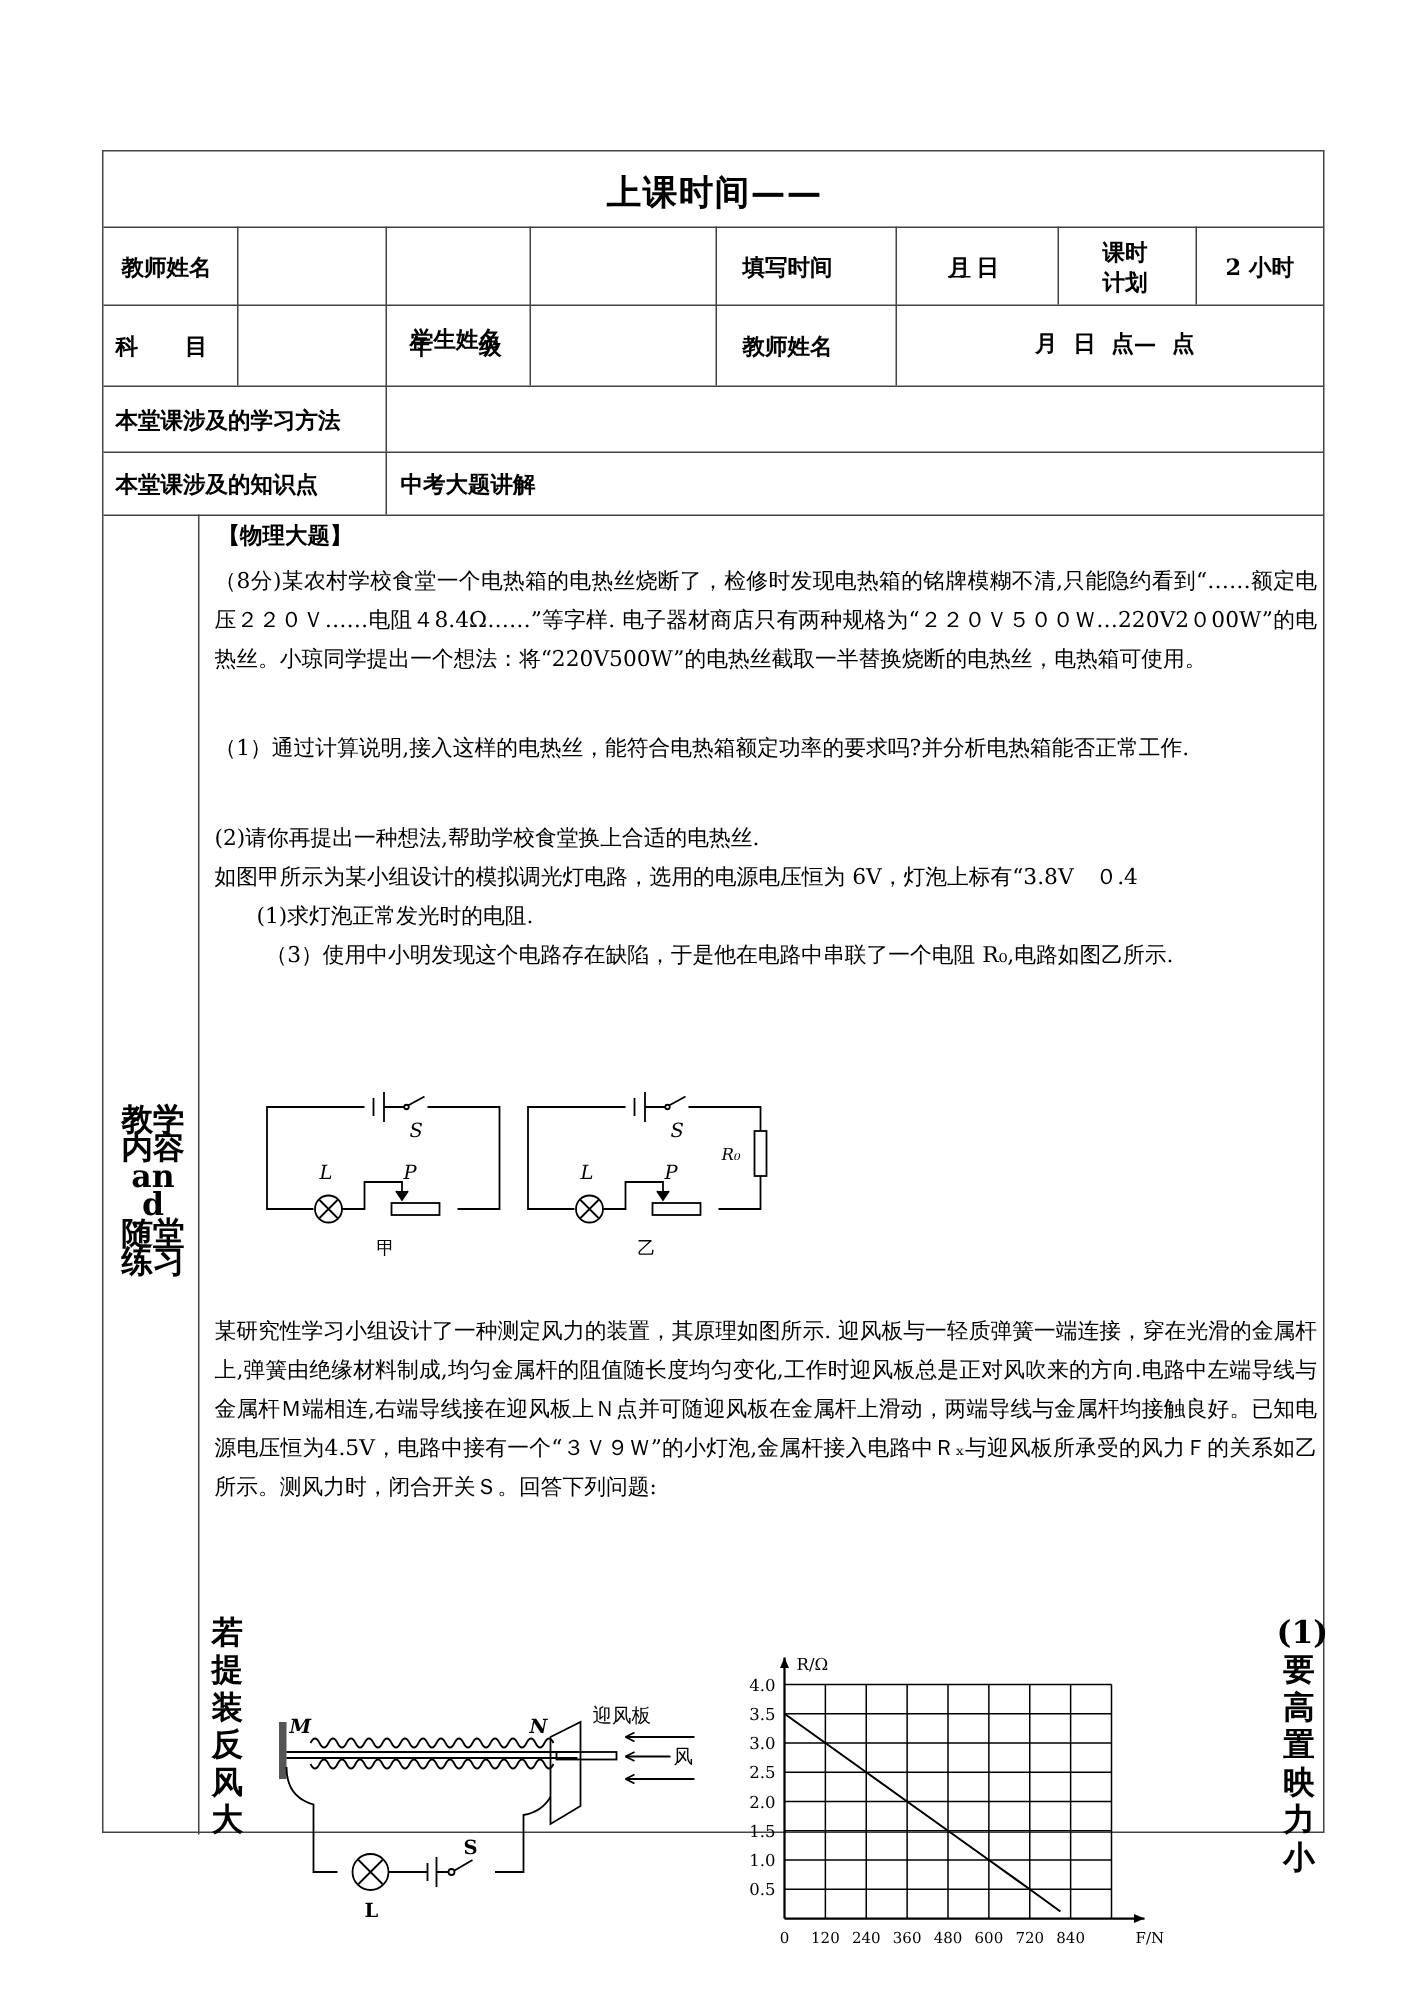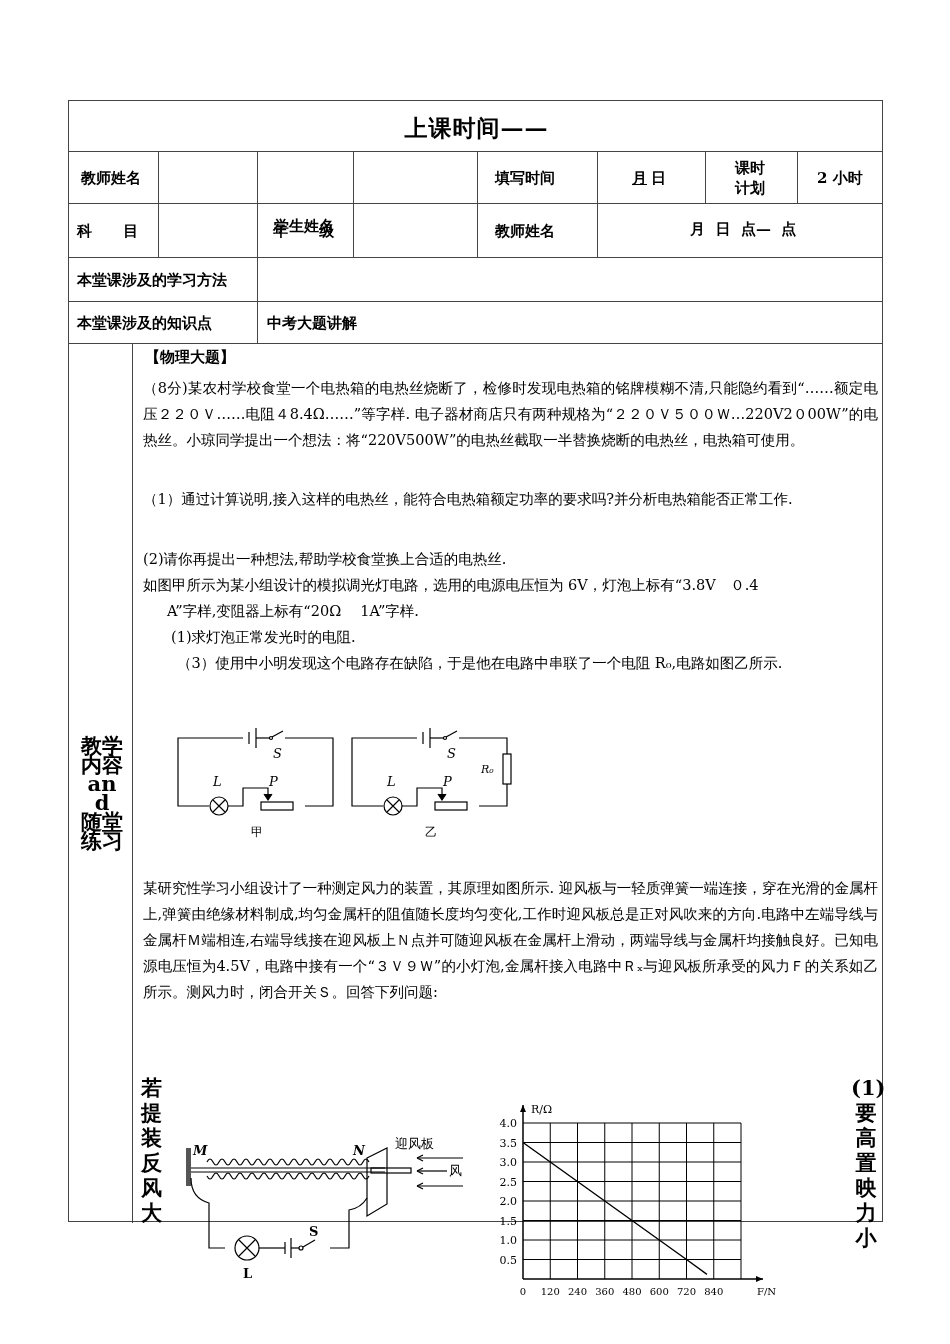--- a/index.html
+++ b/index.html
@@ -82,21 +82,20 @@
     </div>
     <div class="para" style="top:143px;">
       <p>（1）通过计算说明,接入这样的电热丝，能符合电热箱额定功率的要求吗?并分析电热箱能否正常工作.</p>
     </div>
     <div class="para" style="top:203px;">
       <p>(2)请你再提出一种想法,帮助学校食堂换上合适的电热丝.</p>
     </div>
 
     <div class="para" style="top:229px;">
       <p style="white-space:nowrap;">如图甲所示为某小组设计的模拟调光灯电路，选用的电源电压恒为 6V，灯泡上标有“3.8V　０.4</p>
-      <p style="padding-left:24px;">A”字样,变阻器上标有“20Ω　 1A”字样.</p>
       <p style="padding-left:28px;">(1)求灯泡正常发光时的电阻.</p>
       <p style="padding-left:34px;white-space:nowrap;">（3）使用中小明发现这个电路存在缺陷，于是他在电路中串联了一个电阻 R₀,电路如图乙所示.</p>
     </div>
 
     <svg class="abs" style="left:30px;top:385px;" width="380" height="115">
 
       <g stroke="#000" stroke-width="1.2" fill="none">
         <path d="M80 10 H15 V78 H46"></path>
         <path d="M86 4 V16"></path>
           <path d="M93 0 V20"></path>

